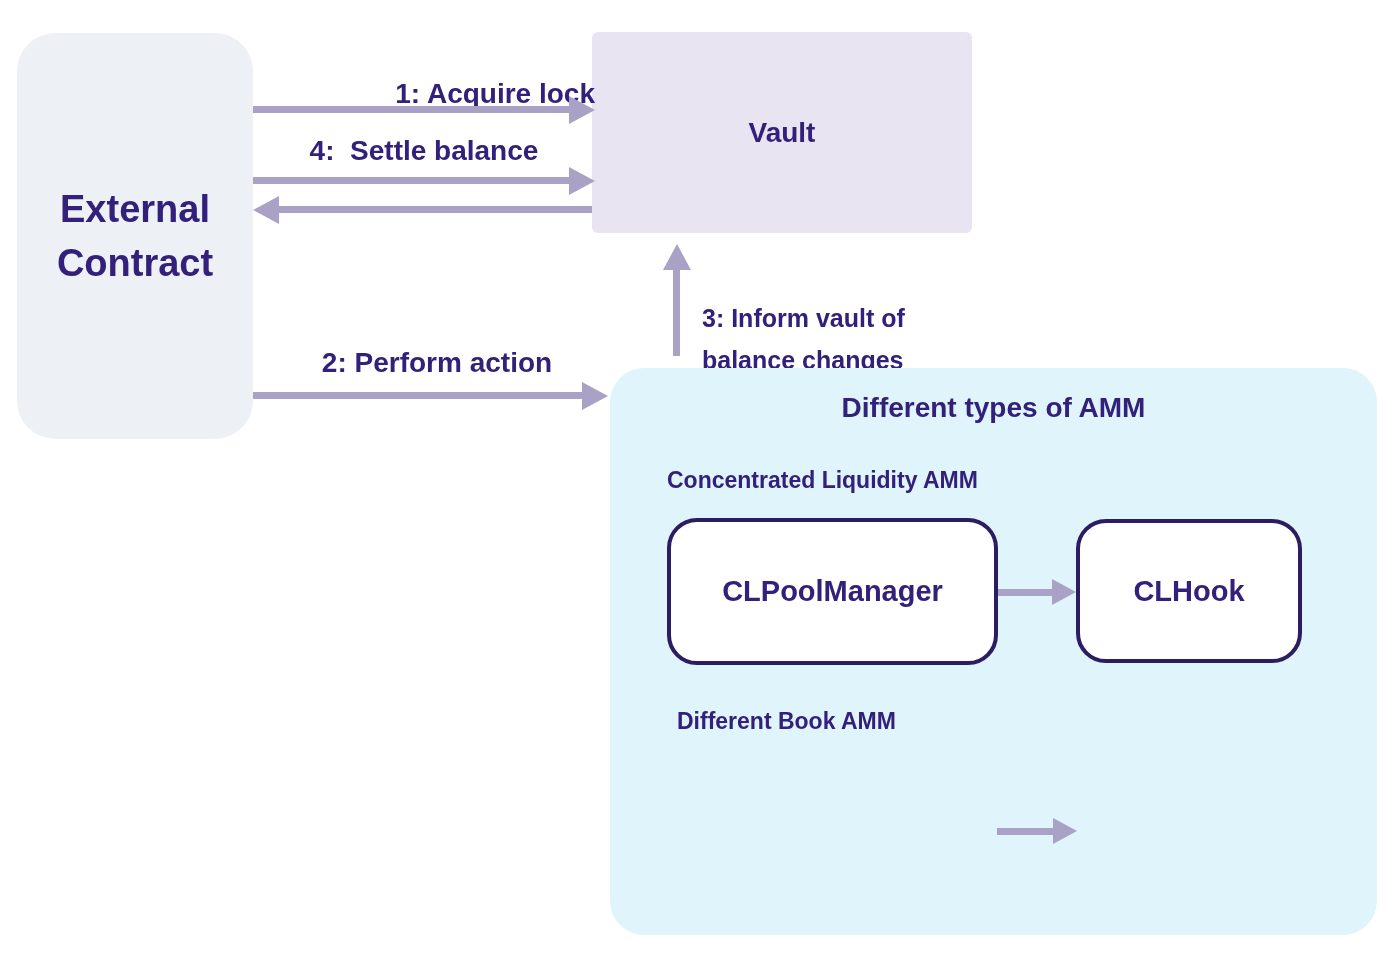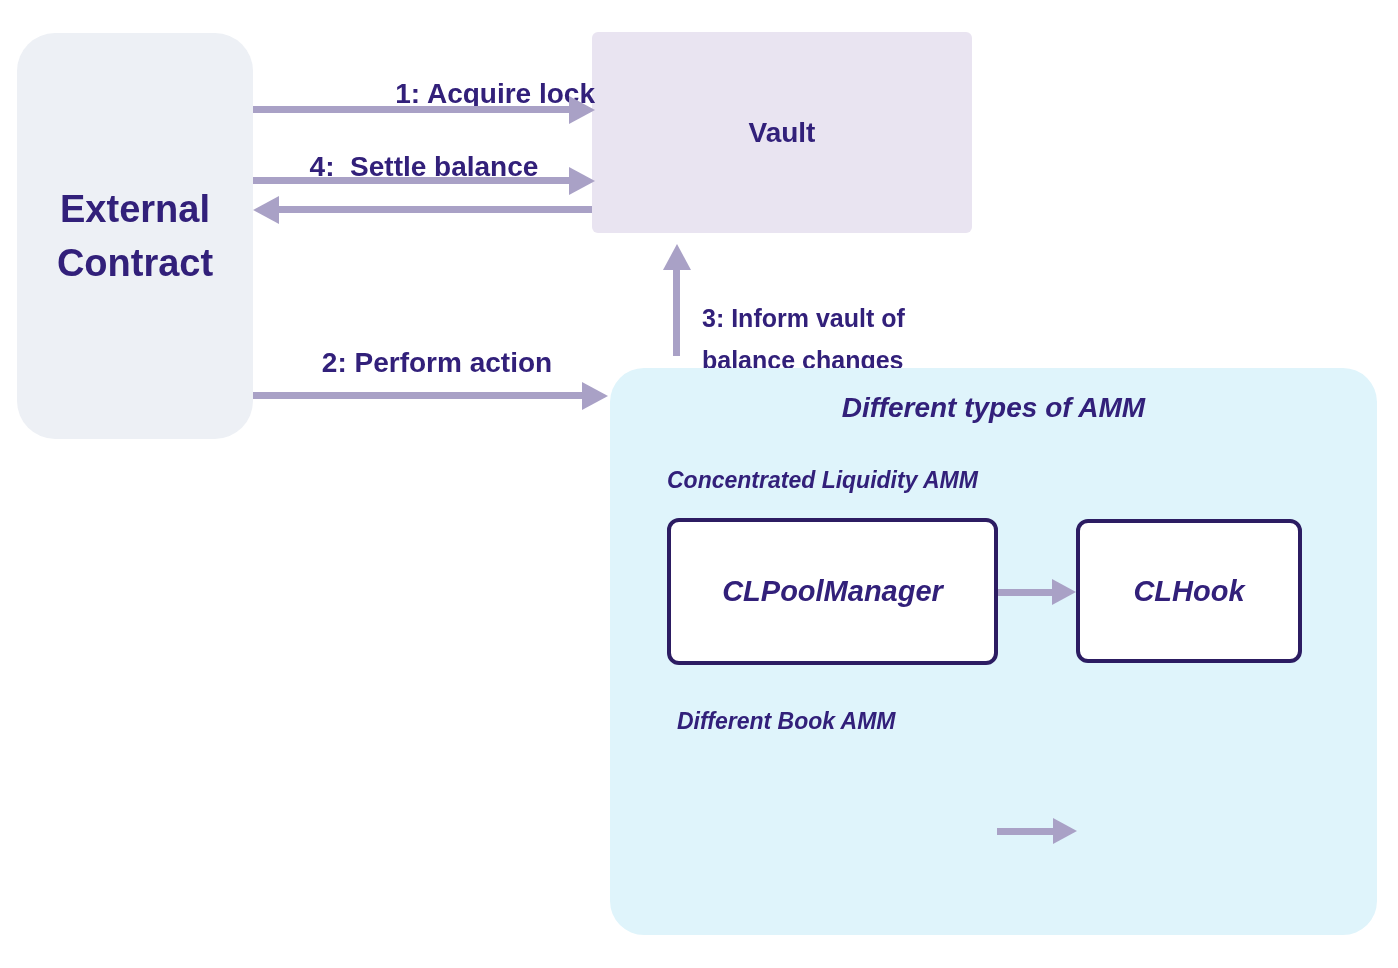--- a/index.html
+++ b/index.html
@@ -17,21 +17,21 @@
     position:relative;width:1398px;height:968px;background:var(--c-bg);
     font-family:"Liberation Sans",sans-serif;font-weight:700;color:var(--c-text);
     overflow:hidden;
   }
   .node{position:absolute;display:flex;align-items:center;justify-content:center;text-align:center;}
   .node .node-label{white-space:pre-line;}
   .external-node{left:17px;top:33px;width:236px;height:406px;background:var(--c-external);border-radius:38px;font-size:38px;line-height:54px;}
   .vault-node{left:592px;top:32px;width:380px;height:201px;background:var(--c-vault);border-radius:6px;font-size:28px;}
   .edge-label{position:absolute;font-size:28px;line-height:36px;text-align:center;white-space:pre-wrap;}
   .lbl-acquire{left:253px;top:76px;width:342px;text-align:right;}
-  .lbl-settle{left:253px;top:133px;width:342px;margin-top:16px;}
+  .lbl-settle{left:253px;top:133px;width:342px;}
   .lbl-perform{left:253px;top:345px;width:346px;padding-left:11px;}
   .lbl-inform{left:702px;top:269px;width:330px;text-align:left;font-size:25px;line-height:42px;white-space:pre-line;margin-top:28px;}
   .arrow{position:absolute;}
   .shaft{position:absolute;background:var(--c-arrow);}
   .head-right{position:absolute;width:0;height:0;border-top:14px solid transparent;border-bottom:14px solid transparent;border-left:26px solid var(--c-arrow);}
   .head-left{position:absolute;width:0;height:0;border-top:14px solid transparent;border-bottom:14px solid transparent;border-right:26px solid var(--c-arrow);}
   .head-up{position:absolute;width:0;height:0;border-left:14px solid transparent;border-right:14px solid transparent;border-bottom:26px solid var(--c-arrow);}
   .arrow-acquire{left:253px;top:96px;width:342px;height:28px;}
   .arrow-acquire .shaft{left:0;top:10px;width:317px;height:7px;}
   .arrow-acquire .head-right{left:316px;top:0;}
@@ -40,26 +40,26 @@
   .arrow-settle .head-right{left:316px;top:0;}
   .arrow-return{left:253px;top:196px;width:339px;height:28px;}
   .arrow-return .shaft{left:25px;top:10px;width:314px;height:7px;}
   .arrow-return .head-left{left:0;top:0;}
   .arrow-perform{left:253px;top:382px;width:355px;height:28px;}
   .arrow-perform .shaft{left:0;top:10px;width:330px;height:7px;}
   .arrow-perform .head-right{left:329px;top:0;}
   .arrow-inform{left:663px;top:244px;width:28px;height:112px;}
   .arrow-inform .shaft{left:10px;top:24px;width:7px;height:88px;}
   .arrow-inform .head-up{left:0;top:0;}
-  .amm-group{position:absolute;left:610px;top:368px;width:767px;height:567px;background:var(--c-amm);border-radius:34px;font-style:italic;}
+  .amm-group{position:absolute;left:610px;top:368px;width:767px;height:567px;background:var(--c-amm);border-radius:34px;}
   .amm-title{position:absolute;left:0;top:22px;width:100%;text-align:center;font-size:28px;line-height:36px;}
   .section-label{position:absolute;font-size:23px;line-height:30px;}
   .sl-cl{left:57px;top:97px;}
   .sl-lb{left:67px;top:338px;}
-  .wnode{position:absolute;background:var(--c-node-fill);border:4px solid var(--c-node-border);border-radius:12px;box-sizing:border-box;display:flex;align-items:center;justify-content:center;font-size:29px;}
+  .wnode{position:absolute;background:var(--c-node-fill);border:4px solid var(--c-node-border);border-radius:30px;box-sizing:border-box;display:flex;align-items:center;justify-content:center;font-size:29px;}
   .clpm{left:57px;top:150px;width:331px;height:147px;}
   .clhook{left:466px;top:151px;width:226px;height:144px;}
   .binpm{left:57px;top:390px;width:330px;height:145px;}
   .binhook{left:467px;top:389px;width:236px;height:139px;}
   .arrow-cl{left:388px;top:211px;width:78px;height:26px;}
   .arrow-cl .shaft{left:0;top:10px;width:55px;height:7px;}
   .arrow-cl .head-right{left:54px;top:0;border-top-width:13px;border-bottom-width:13px;border-left-width:24px;}
   .arrow-bin{left:387px;top:450px;width:80px;height:26px;}
   .arrow-bin .shaft{left:0;top:10px;width:57px;height:7px;}
   .arrow-bin .head-right{left:56px;top:0;border-top-width:13px;border-bottom-width:13px;border-left-width:24px;}

